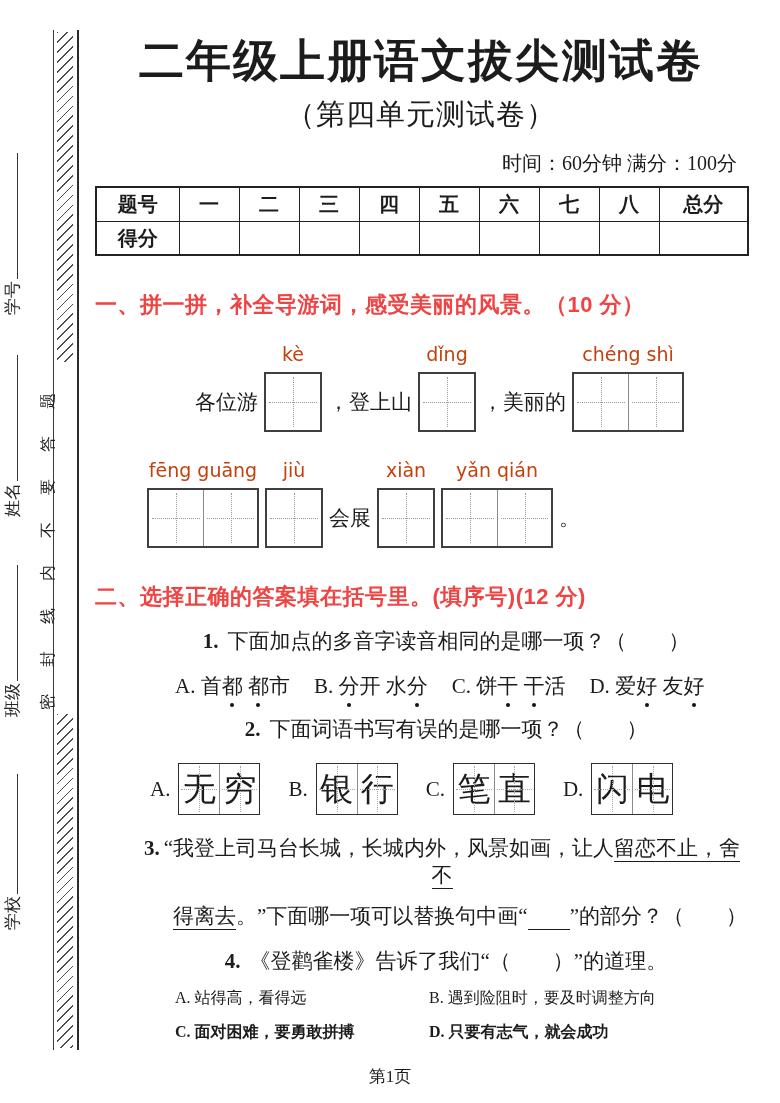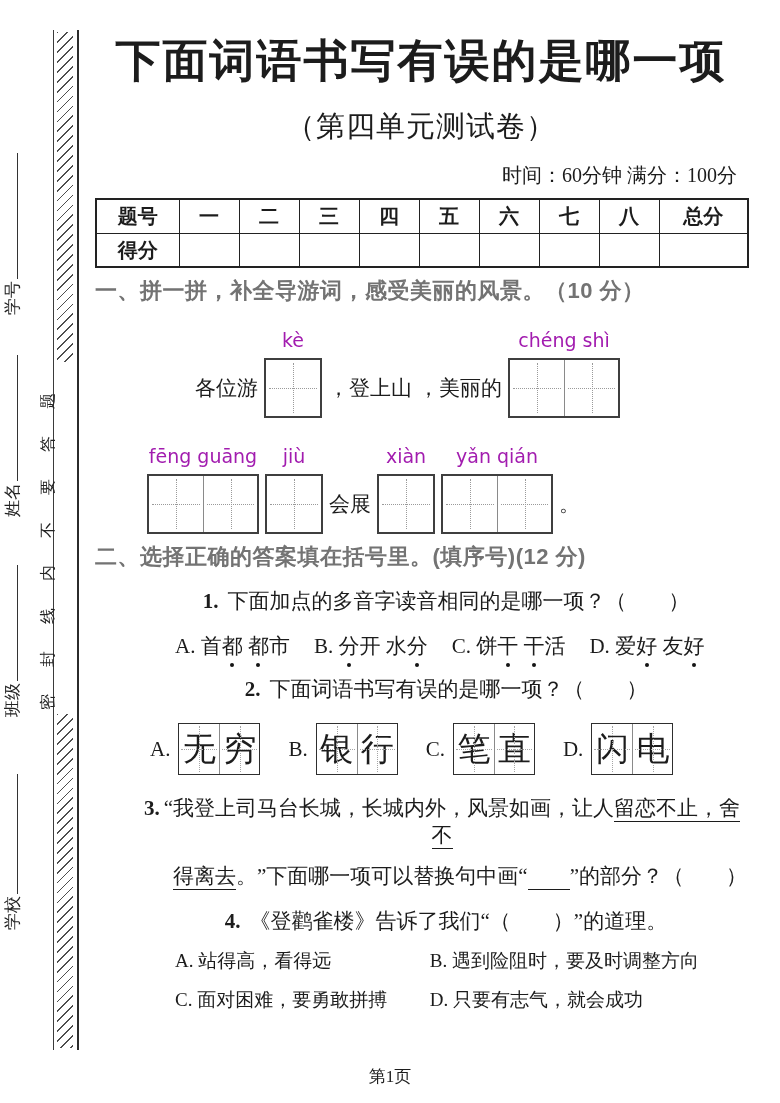--- a/index.html
+++ b/index.html
@@ -43,45 +43,45 @@
   .sf-banji { left:24px; top:695px; width:160px; }
   .sf-xuexiao { left:24px; top:908px; width:165px; }
 
   
   .main { position:absolute; left:95px; top:0; width:652px; }
 
   .exam-title {
     margin-top:33px; text-align:center;
     font-size:45px; font-weight:bold; letter-spacing:2px; line-height:1.25;
   }
-  .exam-subtitle { margin-top:18px; text-align:center; font-size:29px; letter-spacing:1px; }
+  .exam-subtitle { margin-top:6px; text-align:center; font-size:29px; letter-spacing:1px; }
   .exam-meta { margin-top:15px; text-align:right; font-size:20px; padding-right:10px; }
 
   table.score {
     width:652px; margin-top:9px; border-collapse:collapse; table-layout:fixed;
     border:2px solid #222;
     font-weight:bold;
   }
   table.score td {
     border:1px solid #222; text-align:center; font-size:20px; height:34px;
   }
 
   .sec-head {
-    margin-top:8px; font-family:"Liberation Sans", sans-serif;
-    font-weight:bold; font-size:22px; color:#737373; letter-spacing:0.5px;
+    margin-top:34px; font-family:"Liberation Sans", sans-serif;
+    font-weight:bold; font-size:22px; color:#ef4444; letter-spacing:0.5px;
   }
 
   
   .fill-row { display:flex; align-items:flex-start; column-gap:6px; }
   .row1 { margin-top:22px; margin-left:100px; }
   .row2 { margin-top:26px; margin-left:52px; }
   .unit { display:flex; flex-direction:column; align-items:center; }
   .pinyin {
     font-family:"DejaVu Sans", sans-serif; font-size:19px;
-    height:26px; line-height:24px; margin-bottom:4px; white-space:nowrap; color:#a21caf;
+    height:26px; line-height:24px; margin-bottom:4px; white-space:nowrap; color:#c2410c;
   }
   .wbox { display:flex; border:2px solid #3f3f3f; background:#fff; }
   .wcell { width:54px; height:56px; position:relative; }
   .wcell + .wcell { border-left:1px solid #8a8a8a; }
   .wcell::before {
     content:""; position:absolute; left:50%; top:3px; bottom:3px;
     border-left:1px dotted #9a9a9a;
   }
   .wcell::after {
     content:""; position:absolute; top:50%; left:3px; right:3px;
@@ -115,21 +115,21 @@
     border-left:1px dotted #a5a5a5; z-index:0;
   }
   .q2cell::after {
     content:""; position:absolute; top:50%; left:2px; right:2px;
     border-top:1px dotted #a5a5a5; z-index:0;
   }
 
   .ul { border-bottom:1.5px solid #1c1c1c; padding-bottom:1px; }
   .q3-line2 { margin-top:14px; padding-left:78px; font-size:21px; line-height:27px; }
   .q3-opts { margin-top:15px; }
-  .q4-row { margin-top:13px; padding-left:80px; font-size:19px; white-space:nowrap; }
+  .q4-row { margin-top:13px; padding-left:80px; font-size:16px; white-space:nowrap; }
   .q4-row .opt1 { display:inline-block; width:250px; }
 
   .page-number {
     position:absolute; left:0; bottom:15px; width:780px;
     text-align:center; font-size:17px;
   }
 </style>
 </head>
 <body>
 
@@ -149,21 +149,21 @@
   </div>
   <div class="side-field sf-banji">
     <span>班级</span><span class="blank" style="width:116px;"></span>
   </div>
   <div class="side-field sf-xuexiao">
     <span>学校</span><span class="blank" style="width:120px;"></span>
   </div>
 
   <div class="main">
 
-    <div class="exam-title">下面词语书写有误的是哪一项</div>
+    <div class="exam-title">二年级上册语文拔尖测试卷</div>
     <div class="exam-subtitle">（第四单元测试卷）</div>
     <div class="exam-meta">时间：60分钟 满分：100分</div>
 
     <table class="score">
       <colgroup>
         <col style="width:83px">
           <col style="width:60px">
           <col style="width:60px">
           <col style="width:60px">
           <col style="width:60px">
@@ -205,20 +205,26 @@
 
     <div class="fill-row row1">
       <span class="fill-text">各位游</span>
       <div class="unit">
         <div class="pinyin">kè</div>
         <div class="wbox">
             <div class="wcell"></div>
           </div>
       </div>
       <span class="fill-text">，登上山</span>
+      <div class="unit">
+        <div class="pinyin">dǐng</div>
+        <div class="wbox">
+            <div class="wcell"></div>
+          </div>
+      </div>
       <span class="fill-text">，美丽的</span>
       <div class="unit">
         <div class="pinyin">chéng shì</div>
         <div class="wbox">
             <div class="wcell"></div>
             <div class="wcell"></div>
           </div>
       </div>
     </div>
 
@@ -306,21 +312,21 @@
       <span class="ul">得离去</span><span>。”下面哪一项可以替换句中画“</span><span class="ul">　　</span><span>”的部分？（　　）</span>
     </div>
 
     <div class="q-line" style="margin-top:18px;">
       <span class="qnum">4.</span><span>《登鹳雀楼》告诉了我们“（　　）”的道理。</span>
     </div>
     <div class="q4-row">
       <span class="opt1">A. 站得高，看得远</span>
       <span>B. 遇到险阻时，要及时调整方向</span>
     </div>
-    <div class="q4-row" style="">
+    <div class="q4-row" style="font-weight:bold;">
       <span class="opt1">C. 面对困难，要勇敢拼搏</span>
       <span>D. 只要有志气，就会成功</span>
     </div>
 
   </div>
 
   <div class="page-number">第1页</div>
 </div>
 
 </body></html>

